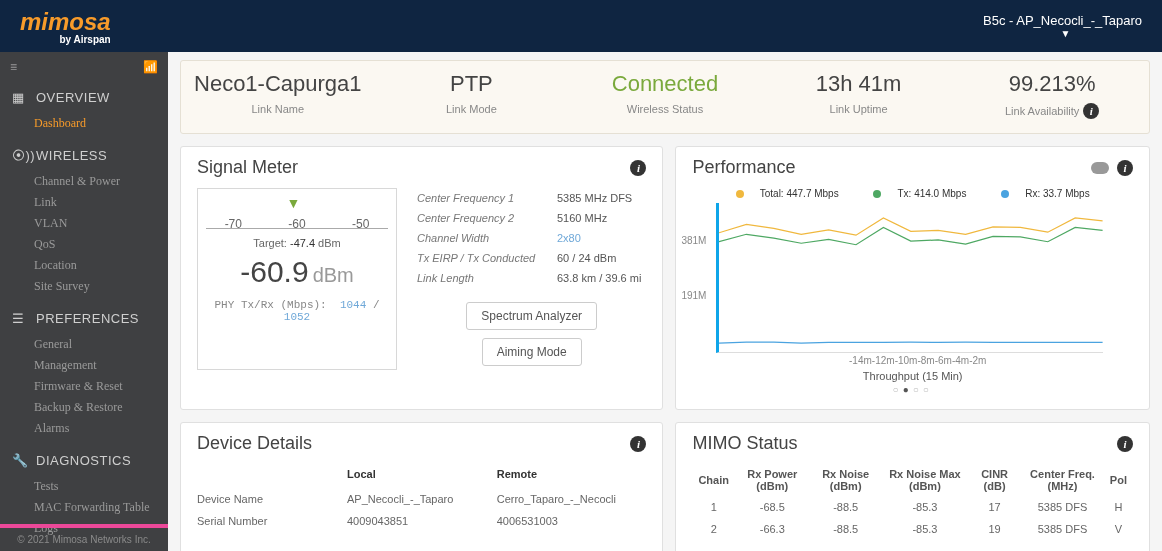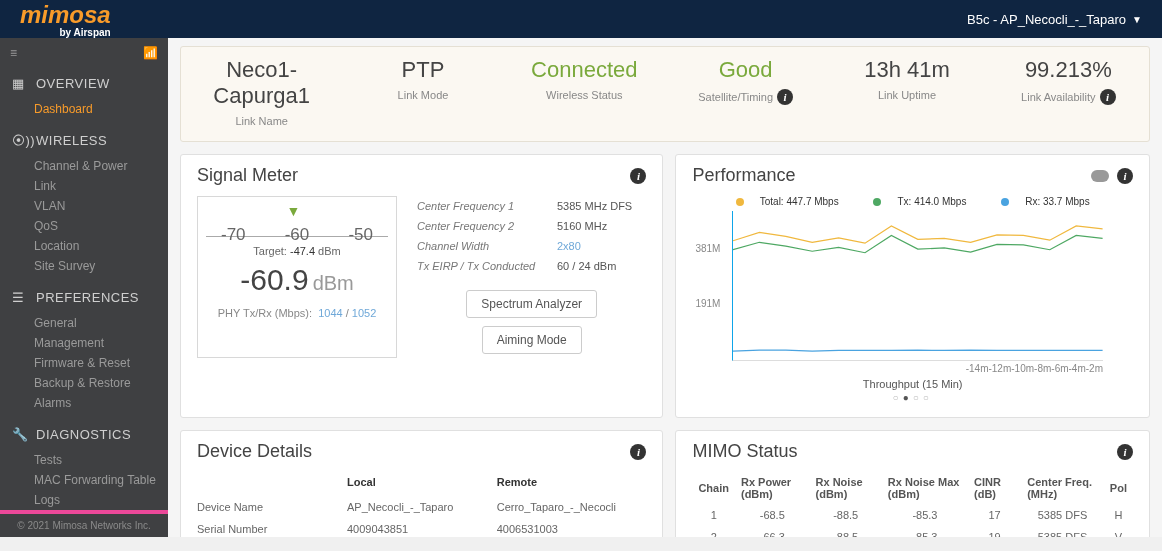--- a/index.html
+++ b/index.html
@@ -1,82 +1,82 @@
 <!DOCTYPE html>
 <html><head>
 <meta charset="utf-8">
 <style>
 * { box-sizing: border-box; margin: 0; padding: 0; }
 body { font-family: "Segoe UI", Arial, sans-serif; background: #f0f0f0; color: #333; width: 1162px; height: 551px; overflow: hidden; }
-.topbar { height: 38px; background: #0f2541; display: flex; align-items: center; justify-content: space-between; padding: 0 20px; }
+.topbar { height: 52px; background: #0f2541; display: flex; align-items: center; justify-content: space-between; padding: 0 20px; }
 .logo { color: #f89b2a; font-size: 24px; font-weight: bold; font-style: italic; }
 .logo .by { display:block; color:#fff; font-size:10px; font-style:normal; text-align:right; margin-top:-2px;}
-.device-dropdown { color: #fff; font-size: 13px; display: flex; align-items: center; cursor: pointer; }
+.device-dropdown { color: #fff; font-size: 13px; display: flex; align-items: center; cursor: pointer; flex-direction: column; }
 .device-dropdown .caret { margin-left: 6px; font-size: 10px; }
 .layout { display: flex; height: calc(551px - 52px); }
 .sidebar { width: 168px; background: #3f4042; color: #cfcfcf; font-size: 12px; overflow-y: auto; position: relative; }
 .sidebar-top { display:flex; justify-content:space-between; padding:8px 10px; color:#9a9a9a; }
 .nav-section { }
 .nav-header { display: flex; align-items: center; padding: 8px 12px; color: #cfcfcf; font-size: 13px; letter-spacing: 0.5px; }
 .nav-header .icon { width: 16px; margin-right: 8px; font-size: 13px; }
-.nav-items { list-style: none; padding: 0 0 6px 34px; }
+.nav-items { list-style: none; padding: 0 0 6px 34px; font-family: Liberation Serif, serif; }
 .nav-items li { padding: 3px 0; color: #9a9a9a; cursor: pointer; }
 .nav-items li.active { color: #f89b2a; }
 .sidebar-footer { position:absolute; bottom:6px; left:0; right:0; text-align:center; color:#8a8a8a; font-size:10px; border-top:4px solid #ec4899; padding-top:6px;}
 .main { flex: 1; overflow-y: auto; padding: 8px 12px 0 12px; background: #f5f5f5; }
 .summary { background: #fbf8f2; border: 1px solid #e5e0d4; border-radius: 3px; display: flex; padding: 10px 0 14px 0; margin-bottom: 12px; }
 .summary-item { flex: 1; text-align: center; }
 .summary-item .value { font-size: 22px; color: #444; font-weight: 300; }
 .summary-item .value.green { color: #7aa93c; }
 .summary-item .label { font-size: 11px; color: #888; margin-top: 6px; }
 .summary-item .label .info { margin-left:4px; }
 .row { display: flex; gap: 12px; margin-bottom: 12px; }
 .panel { background: #fff; border: 1px solid #e0e0e0; border-radius: 3px; padding: 10px 16px 14px 16px; }
 .panel-header { display: flex; justify-content: space-between; align-items: center; margin-bottom: 10px; }
 .panel-title { font-size: 18px; color: #444; font-weight: 400; }
 .info-icon { width:16px; height:16px; border-radius:50%; background:#333; color:#fff; font-size:11px; display:inline-flex; align-items:center; justify-content:center; font-weight:bold; font-style:italic; font-family: Georgia, serif; }
 .signal-panel { flex: 1.02; display:flex; flex-direction:column;}
 .perf-panel { flex: 1; }
 .signal-body { display: flex; gap: 20px; }
 .meter-box { width: 200px; border:1px solid #d8d8d8; padding:8px; text-align:center; }
 .ruler { position:relative; height:32px; border-bottom:1px solid #aaa; margin-bottom:6px; }
-.ruler .ticklbl { position:absolute; top:20px; font-size:17px; color:#666; transform:translateX(-50%); }
+.ruler .ticklbl { position:absolute; top:20px; font-size:12px; color:#666; transform:translateX(-50%); }
 .ruler .marker { position:absolute; top:-2px; color:#7aa93c; font-size:14px; transform:translateX(-50%);}
 .target-line { font-size:11px; color:#666; margin:8px 0 6px 0;}
 .target-line .tval { color:#333; }
 .big-dbm { font-size:30px; color:#444; font-weight:300;}
 .big-dbm .unit { font-size:20px; color:#999; margin-left:4px;}
-.phy-line { font-size:11px; color:#888; margin-top:10px; }
+.phy-line { font-size:11px; color:#888; margin-top:10px;font-family:Liberation Mono, monospace; }
 .phy-line .v { color:#6fa8d8; }
 .sm-details { flex:1; font-size:11px; }
 .sm-details .drow { display:flex; padding:4px 0; }
 .sm-details .dlabel { width:140px; color:#777;font-style:italic; }
 .sm-details .dval { color:#555; }
 .sm-details .dval.link { color:#6fa8d8; }
 .sm-buttons { text-align:center; margin-top:10px; }
 .sm-buttons button { background:#fff; border:1px solid #ccc; border-radius:3px; padding:6px 14px; font-size:12px; color:#555; cursor:pointer; margin:4px; }
 .legend { text-align:center; font-size:10px; margin-bottom:4px;}
 .legend span { margin:0 8px; }
 .dot { display:inline-block; width:8px; height:8px; border-radius:50%; margin-right:3px; vertical-align:middle;}
 .dot.y{background:#f0b83e;} .dot.g{background:#4ea863;} .dot.b{background:#4aa3e0;}
-.chart-wrap { position:relative; height:150px; border-left:1px solid #0ea5e9; border-bottom:1px solid #ddd; margin:0 30px 0 40px;}
+.chart-wrap { position:relative; height:150px; border-left:3px solid #0ea5e9; border-bottom:1px solid #ddd; margin:0 30px 0 24px;}
 .ylabel { position:absolute; left:-38px; font-size:10px; color:#888; transform:translateY(-50%);}
-.xlabels { display:flex; justify-content:flex-end; margin:2px 30px 0 40px; font-size:10px; color:#888;}
+.xlabels { display:flex; justify-content:center; margin:2px 30px 0 40px; font-size:10px; color:#888;}
 .chart-caption { text-align:center; font-size:11px; color:#555; margin-top:4px;}
 .pager-dots { text-align:center; margin-top:2px; font-size:10px; color:#bbb; letter-spacing:4px;}
 .pager-dots .sel { color:#555; }
 .details-panel { flex:1.02; }
 .mimo-panel { flex:1; }
 .details-cols { display:flex; font-size:11px; }
 .details-cols .colh { width:150px; }
 .details-cols .col { flex:1; }
 .details-cols .hrow { color:#333; font-weight:600; padding:4px 0 8px 0;}
 .details-cols .drow2 { color:#666; padding:5px 0;}
 .mimo-table { width:100%; font-size:11px; border-collapse:collapse; }
-.mimo-table th { color:#555; font-weight:600; text-align:left; padding:4px 6px; }
+.mimo-table th { color:#555; font-weight:600; text-align:center; padding:4px 6px; }
 .mimo-table td { color:#666; text-align:center; padding:5px 6px; }
 svg.chart-svg { position:absolute; top:0; left:0; width:100%; height:100%; }
 .hdr-icons { display:flex; gap:8px; align-items:center;}
 .cloud-icon { width:18px; height:12px; background:#999; border-radius:8px; position:relative; }
 ::-webkit-scrollbar { width:8px; height:8px; }
 ::-webkit-scrollbar-thumb { background:#c0c0c0; border-radius:4px;}
 </style>
 </head>
 <body>
 
@@ -161,24 +161,20 @@
       </div>
       <div class="summary-item">
         <div class="value">PTP</div>
         <div class="label">Link Mode</div>
       </div>
       <div class="summary-item">
         <div class="value green">Connected</div>
         <div class="label">Wireless Status</div>
       </div>
       <div class="summary-item">
-        <div class="value green">Good</div>
-        <div class="label"><span>Satellite/Timing</span><span class="info info-icon">i</span></div>
-      </div>
-      <div class="summary-item">
         <div class="value">13h 41m</div>
         <div class="label">Link Uptime</div>
       </div>
       <div class="summary-item">
         <div class="value">99.213%</div>
         <div class="label"><span>Link Availability</span><span class="info info-icon">i</span></div>
       </div>
     </div>
 
     <div class="row">
@@ -217,20 +213,24 @@
                 <div class="dlabel">Center Frequency 2</div>
                 <div class="dval">5160 MHz</div>
               </div>
             <div class="drow">
                 <div class="dlabel">Channel Width</div>
                 <div class="dval link">2x80</div>
               </div>
             <div class="drow">
                 <div class="dlabel">Tx EIRP / Tx Conducted</div>
                 <div class="dval">60 / 24 dBm</div>
+              </div>
+            <div class="drow">
+                <div class="dlabel">Link Length</div>
+                <div class="dval">63.8 km / 39.6 mi</div>
               </div>
             <div class="sm-buttons">
               <button>Spectrum Analyzer</button><br>
               <button>Aiming Mode</button>
             </div>
           </div>
         </div>
       </div>
 
       <div class="panel perf-panel">

